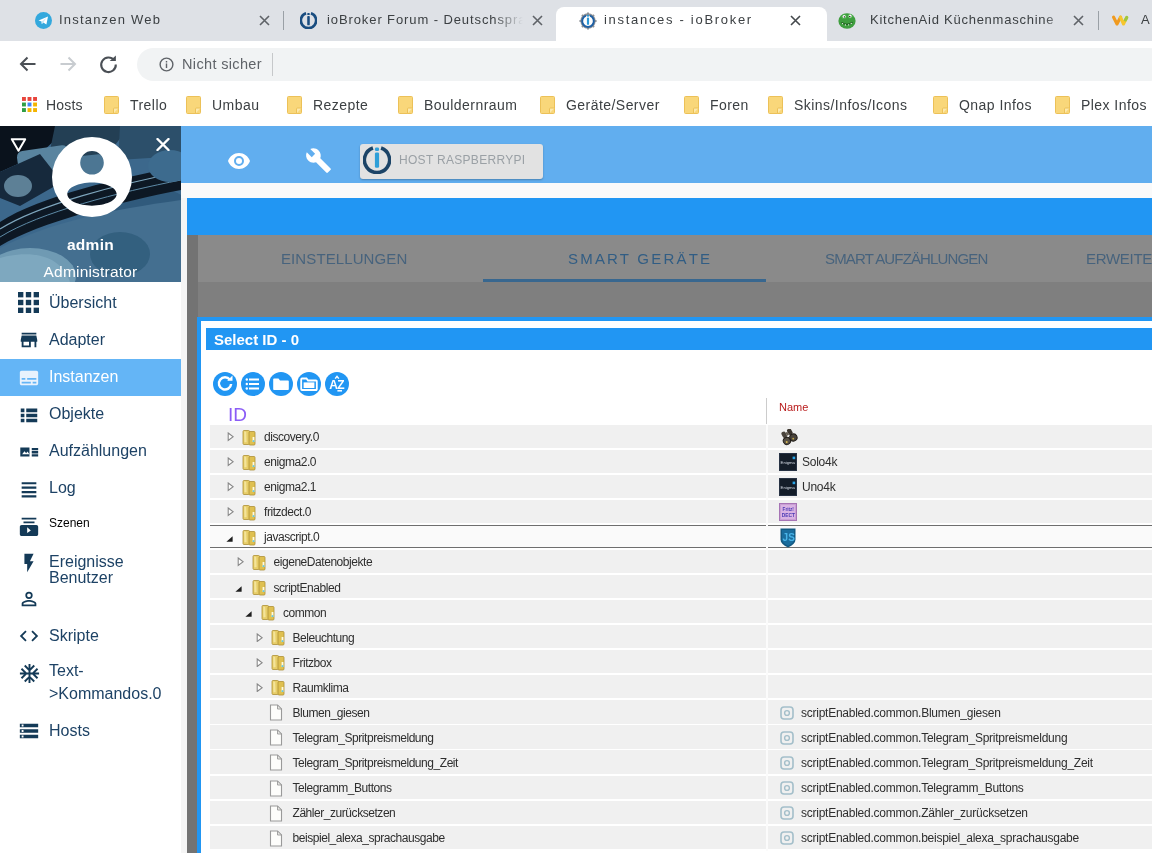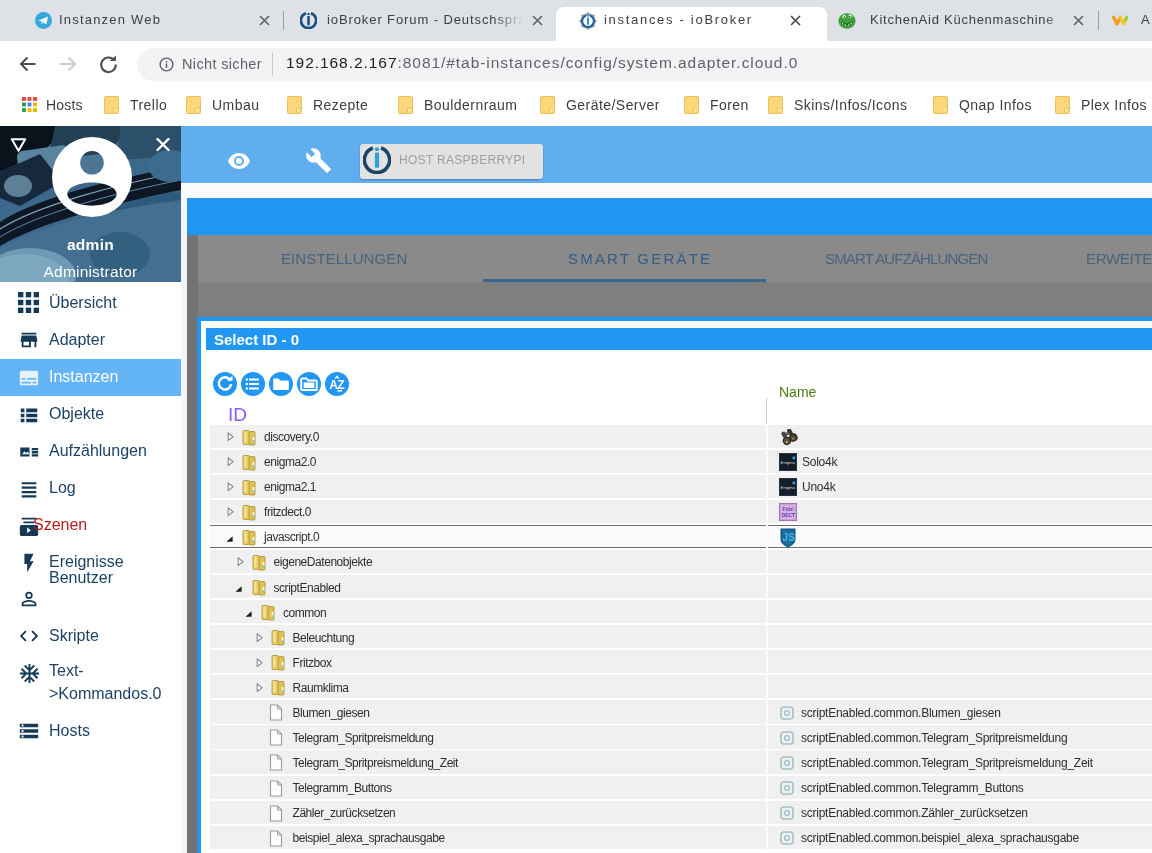--- a/index.html
+++ b/index.html
@@ -84,21 +84,20 @@
 <path d="M10.7 5.9 L16.9 5.9 L16.9 0.5 Z" fill="#4a4f55"></path>
     </svg>
 <div class="abs" style="left:137px;top:48px;width:1028px;height:33px;background:#f1f3f4;border-radius:17px"></div>
 <svg class="abs" style="left:158px;top:56px" width="17" height="17" viewBox="0 0 24 24">
 <path d="M12 2a10 10 0 1 0 0 20 10 10 0 0 0 0-20zm0 18a8 8 0 1 1 0-16 8 8 0 0 1 0 16z" fill="#5f6368"></path>
 <rect x="11" y="10.5" width="2" height="6.5" fill="#5f6368"></rect>
       <rect x="11" y="7" width="2" height="2.2" fill="#5f6368"></rect>
     </svg>
 <div class="txt" style="left:182px;top:56px;font-size:14.5px;letter-spacing:0.35px;color:#5f6368">Nicht sicher</div>
 <div class="abs" style="left:272px;top:53px;width:1px;height:23px;background:#c6c8ca"></div>
-<div class="txt" style="left:286px;top:54px;font-size:15.5px;letter-spacing:0.95px;color:#202124">192.168.2.167<span style="color:#5f6368">:8081/#tab-instances/config/system.adapter.cloud.0</span></div>
 <div class="abs" style="left:0;top:88px;width:1152px;height:38px;background:#fff"></div>
 <svg class="abs" style="left:22px;top:97px" width="15" height="15" viewBox="0 0 14.6 14.6">
       <rect x="0.0" y="0.0" width="3.8" height="3.8" fill="#e8453c"></rect>
       <rect x="5.4" y="0.0" width="3.8" height="3.8" fill="#e8453c"></rect>
       <rect x="10.8" y="0.0" width="3.8" height="3.8" fill="#e8453c"></rect>
       <rect x="0.0" y="5.4" width="3.8" height="3.8" fill="#2f9e44"></rect>
       <rect x="5.4" y="5.4" width="3.8" height="3.8" fill="#4285f4"></rect>
       <rect x="10.8" y="5.4" width="3.8" height="3.8" fill="#f4b400"></rect>
       <rect x="0.0" y="10.8" width="3.8" height="3.8" fill="#2f9e44"></rect>
       <rect x="5.4" y="10.8" width="3.8" height="3.8" fill="#f4b400"></rect>
@@ -228,21 +227,21 @@
       <svg width="22" height="22" viewBox="0 0 24 24">
         <path fill="#143a57" d="M4 4.5h16v2.4H4V4.5zm0 4.8h16v2.4H4V9.3zm0 4.8h16v2.4H4v-2.4zm0 4.8h16v2.4H4v-2.4z"></path>
       </svg>
     </div>
 <div class="txt" style="left:49px;top:479.0px;font-size:16px;color:#1d4265">Log</div>
 <div class="abs" style="left:18px;top:514.5px">
       <svg width="22" height="22" viewBox="0 0 24 24">
         <path fill="#143a57" d="M4 2h16v2H4V2zm2 4h12v2H6V6zm14 4H4c-1.1 0-2 .9-2 2v8c0 1.1.9 2 2 2h16c1.1 0 2-.9 2-2v-8c0-1.1-.9-2-2-2zm-10 7.7V12.3L14 16l-4 2.7z" transform="translate(0,1)"></path>
       </svg>
     </div>
-<div class="txt" style="left:33px;top:516.0px;font-size:16px;color:#b91c1c">Szenen</div>
+<div class="txt" style="left:49px;top:516.0px;font-size:12px;color:#000000">Szenen</div>
 <div class="abs" style="left:18px;top:551.5px">
       <svg width="22" height="22" viewBox="0 0 24 24">
         <path fill="#143a57" d="M7 2v11h3v9l7-12h-4l4-8H7z"></path>
       </svg>
     </div>
 <div class="txt" style="left:49px;top:553.0px;font-size:16px;color:#1d4265">Ereignisse</div>
 <div class="abs" style="left:18px;top:588px">
       <svg width="22" height="22" viewBox="0 0 24 24">
         <path fill="#143a57" d="M12 5.9a2.1 2.1 0 1 1 0 4.2 2.1 2.1 0 0 1 0-4.2m0 9c2.97 0 6.1 1.46 6.1 2.1v1.1H5.9V17c0-.64 3.13-2.1 6.1-2.1M12 4a4 4 0 1 0 0 8 4 4 0 0 0 0-8zm0 9c-2.67 0-8 1.34-8 4v3h16v-3c0-2.66-5.33-4-8-4z"></path>
       </svg>
@@ -322,21 +321,21 @@
       <rect x="6.6" y="10.4" width="10.8" height="5.6" fill="#fff"></rect>
     </svg>
 <svg class="abs" style="left:325px;top:372px" width="24" height="24" viewBox="0 0 24 24">
 <circle cx="12" cy="12" r="12" fill="#2196f3"></circle>
       <text x="4.2" y="16.5" font-family="Liberation Sans,sans-serif" font-size="12" font-weight="bold" fill="#fff">A</text>
       <text x="12.2" y="16.5" font-family="Liberation Sans,sans-serif" font-size="12" font-weight="bold" fill="#fff">Z</text>
       <path d="M10.2 6.6 L12 4.4 L13.8 6.6" fill="none" stroke="#fff" stroke-width="1.5"></path>
       <path d="M12.4 18.8 H17" stroke="#fff" stroke-width="1.5"></path>
     </svg>
 <div class="txt" style="left:228px;top:404px;font-size:19px;color:#8b5cf6">ID</div>
-<div class="txt" style="left:779px;top:384px;font-size:14px;color:#4d7c0f">Name</div>
+<div class="txt" style="left:779px;top:401px;font-size:11px;color:#b91c1c">Name</div>
 <div class="abs" style="left:766px;top:398px;width:1px;height:26px;background:#ccc"></div>
 <div class="abs" style="left:210px;top:424.5px;width:942px;height:23.3px;background:#f0f0f0"></div>
 <div class="abs" style="left:227.0px;top:432.0px">
       <svg width="7" height="9.5" viewBox="0 0 7 9.5">
 <path d="M1.2 1 L6.2 4.75 L1.2 8.5 Z" fill="#fdfdfd" stroke="#858585" stroke-width="1.05"></path>
       </svg>
     </div>
 <div class="abs" style="left:242.0px;top:428.5px">
       <svg width="14" height="17" viewBox="0 0 14 17">
 <path d="M1 2.5 Q1 1.5 2 1.5 L6.5 1.5 Q7.5 1.5 7.5 2.5 L7.5 14.5 Q7.5 15.5 6.5 15.5 L2 15.5 Q1 15.5 1 14.5 Z" fill="#e7cd67" stroke="#ad8f35" stroke-width="0.8"></path>

